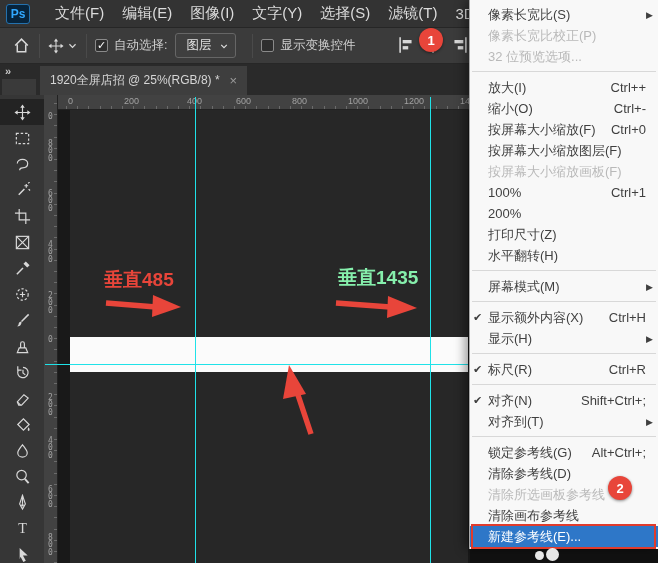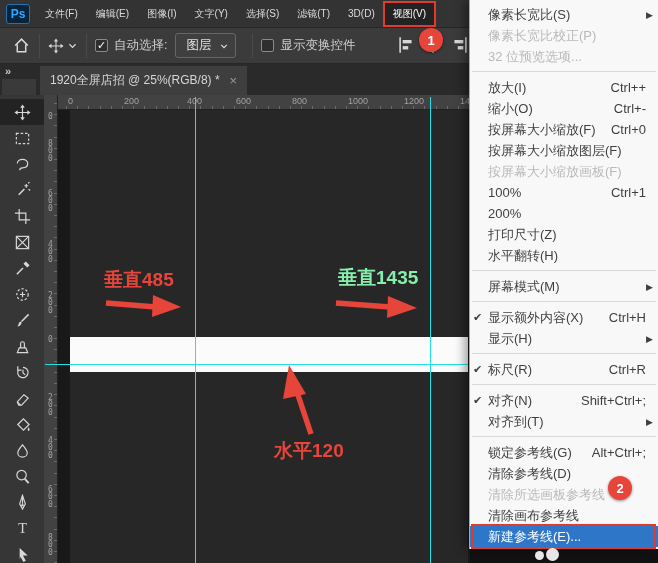--- a/index.html
+++ b/index.html
@@ -5,22 +5,22 @@
   html,body{margin:0;padding:0;background:#111;}
   #app{position:relative;width:658px;height:563px;overflow:hidden;
        font-family:"Liberation Sans","DejaVu Sans",sans-serif;
        -webkit-font-smoothing:antialiased;user-select:none;}
   #app *{box-sizing:border-box;}
 
   
   #menubar{position:absolute;left:0;top:0;width:658px;height:28px;background:#333333;
            display:flex;align-items:center;padding-left:6px;z-index:3;border-bottom:1px solid #262626;}
   .ps-logo{width:24px;height:20px;background:#07243c;border:1px solid #2471ad;border-radius:3px;
-           color:#31a8ff;font-weight:bold;font-size:12px;display:flex;align-items:center;justify-content:center;margin-right:6px;}
-  .mb-item{color:#dcdcdc;font-size:10px;padding:5px 9px;white-space:nowrap;}
+           color:#31a8ff;font-weight:bold;font-size:12px;display:flex;align-items:center;justify-content:center;margin-right:16px;}
+  .mb-item{color:#dcdcdc;font-size:15px;padding:5px 9px;white-space:nowrap;}
   .mb-item.active{background:#232323;color:#ffffff;outline:2px solid #e03b2c;outline-offset:-1px;}
 
   
   #optionsbar{position:absolute;left:0;top:28px;width:658px;height:36px;background:#3b3b3b;
               border-bottom:1px solid #272727;display:flex;align-items:center;color:#cfcfcf;font-size:12.5px;z-index:2;}
   .ob-sep{width:1px;height:24px;background:#2d2d2d;border-right:1px solid #4a4a4a;margin:0 8px;}
   .ob-icon{color:#d8d8d8;display:flex;align-items:center;justify-content:center;}
   .checkbox{width:13px;height:13px;border:1px solid #8a8a8a;border-radius:2px;background:#2e2e2e;
             display:inline-flex;align-items:center;justify-content:center;color:#fff;font-size:11px;margin-right:6px;}
   .dropdown{border:1px solid #666;border-radius:3px;padding:3px 6px 3px 10px;margin-left:8px;
@@ -317,21 +317,20 @@
   <div id="white-strip"></div>
 
   <svg id="guides-svg" width="658" height="563" viewBox="0 0 658 563">
       <line x1="195.5" y1="97" x2="195.5" y2="563" stroke="#1fe2e8" stroke-width="1"></line>
       <line x1="430.5" y1="97" x2="430.5" y2="563" stroke="#1fe2e8" stroke-width="1"></line>
       <line x1="45" y1="364.5" x2="468" y2="364.5" stroke="#1fe2e8" stroke-width="1"></line>
     </svg>
 
   <div class="ann-text" id="ann-0" style="color: rgb(232, 69, 58);">垂直485</div>
   <div class="ann-text" id="ann-1" style="color: #86efac;">垂直1435</div>
-  <div class="ann-text" id="ann-2" style="color: rgb(232, 69, 58);">水平120</div>
   <svg id="ann-svg" width="658" height="563" viewBox="0 0 658 563">
     <g id="ann-arrows" stroke="#e8453a" fill="#e8453a">
       <line x1="106" y1="303" x2="156" y2="307" stroke-width="5.5" stroke="#e8453a"></line>
       <polygon points="153,295 181,307 152,317" fill="#e8453a" stroke="none"></polygon>
       <line x1="336" y1="303" x2="390" y2="307" stroke-width="5.5" stroke="#e8453a"></line>
       <polygon points="388,296 417,308 387,318" fill="#e8453a" stroke="none"></polygon>
       <line x1="311" y1="434" x2="297" y2="392" stroke-width="5.5" stroke="#e8453a"></line>
       <polygon points="306,394 289,365 283,399" fill="#e8453a" stroke="none"></polygon>
     </g>
   </svg>

